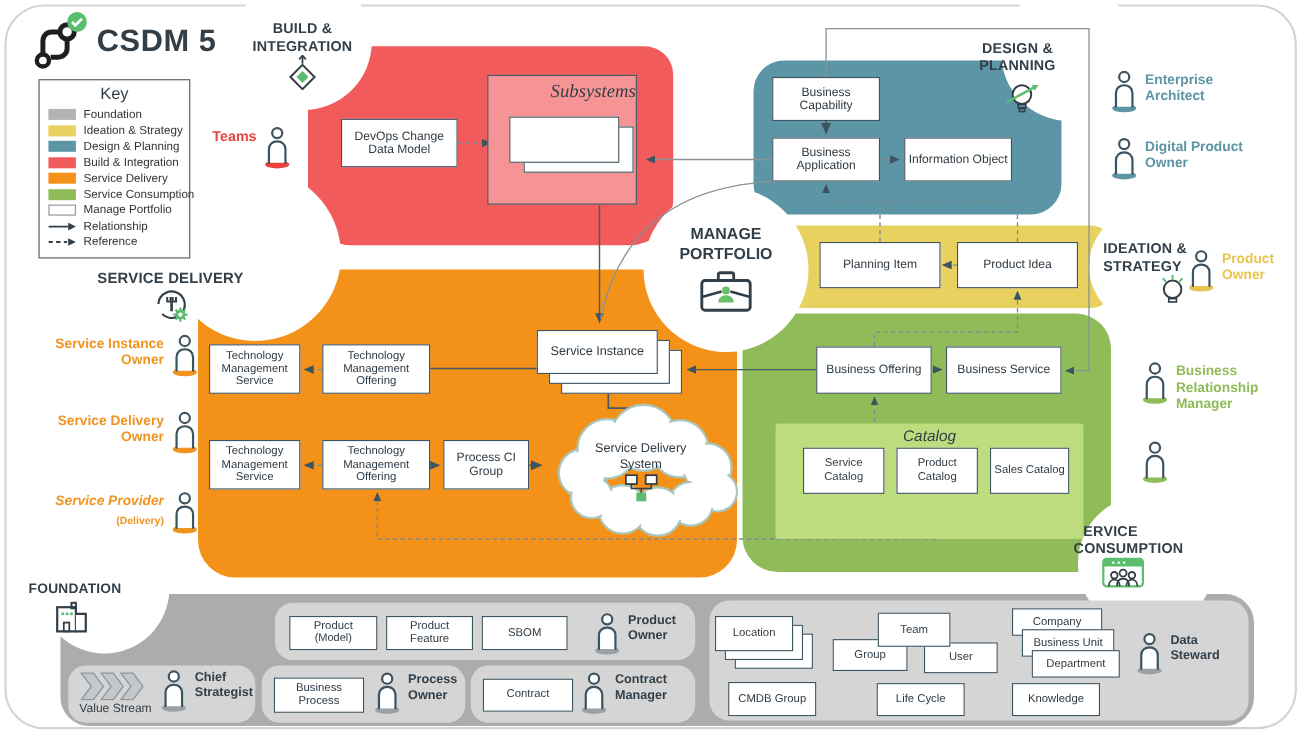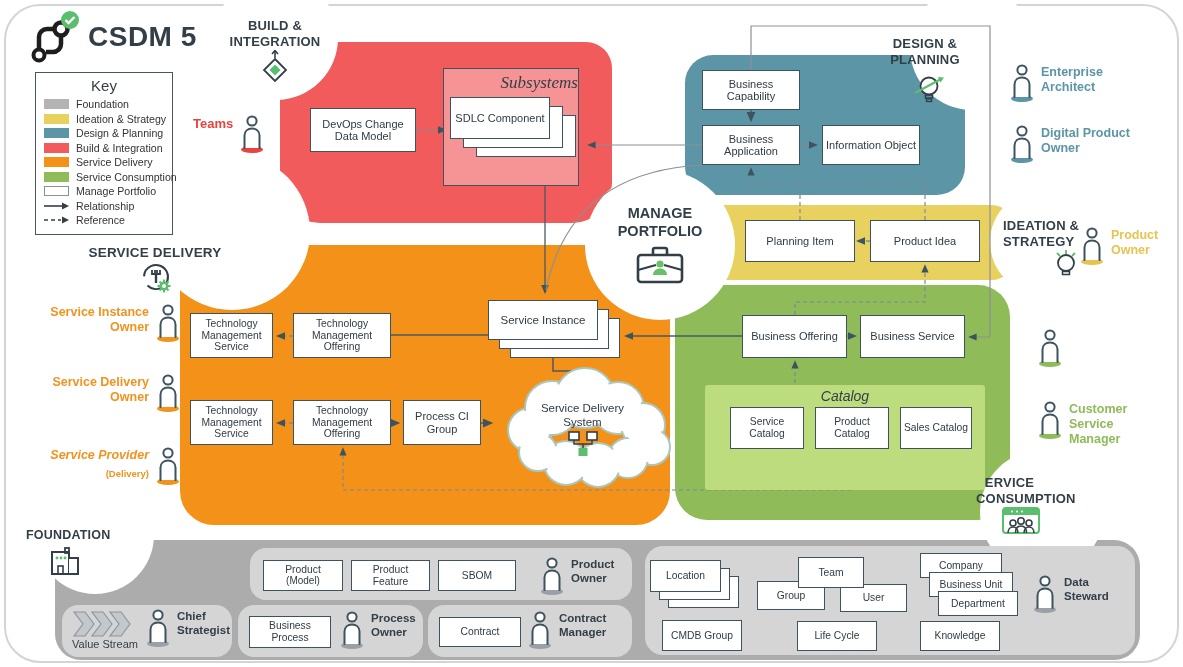--- a/index.html
+++ b/index.html
@@ -268,21 +268,20 @@
       <circle cx="17" cy="14" r="1.4" fill="#5BBD6E"></circle>
     <rect x="10" y="22" width="5" height="8" fill="none" stroke="#333F48" stroke-width="1.6"></rect>
   </svg>
 
   <div class="box" style="left:310px;top:108px;width:106px;height:44px;">DevOps Change Data Model</div>
   <div class="panel" style="left:443px;top:68px;width:136px;height:118px;background:#F69495;border:1.5px solid #3E5360;box-sizing:border-box;">
     <div class="italic-label" style="text-align:right;font-size:17px;margin-top:4px;font-family:Liberation Serif, serif;">Subsystems</div>
   </div>
   <div class="stack-ghost" style="left:476px;top:115px;width:100px;height:42px;z-index:4;"></div>
   <div class="stack-ghost" style="left:463px;top:106px;width:100px;height:42px;z-index:4;"></div>
-  <div class="box" style="left:450px;top:97px;width:100px;height:42px;">SDLC Component</div>
 
   <div class="box" style="left:702px;top:70px;width:98px;height:40px;">Business Capability</div>
   <div class="box" style="left:702px;top:125px;width:98px;height:40px;">Business Application</div>
   <div class="box" style="left:822px;top:125px;width:98px;height:40px;">Information Object</div>
 
   <div class="box" style="left:745px;top:220px;width:110px;height:42px;">Planning Item</div>
   <div class="box" style="left:870px;top:220px;width:110px;height:42px;">Product Idea</div>
 
   <div class="box small" style="left:190px;top:313px;width:83px;height:45px;">Technology Management Service</div>
   <div class="box small" style="left:293px;top:313px;width:98px;height:45px;">Technology Management Offering</div>
@@ -408,28 +407,28 @@
           <circle cx="12" cy="7" r="4.6" fill="#fff" stroke="#3E5360" stroke-width="2"></circle>
           <path d="M4.5,34 V21.5 c0-4.2 3.2-7 7.5-7 s7.5,2.8 7.5,7 V34" fill="#fff" stroke="#3E5360" stroke-width="2" stroke-linecap="round"></path>
         </svg></span>
   </div>
   <div class="persona" style="left:1038px;top:328px;width:140px;">
     <span class="pico person-ico"><svg width="24" height="40" viewBox="0 0 24 40">
           <ellipse cx="12" cy="35.5" rx="11" ry="3.6" fill="#8FBB59"></ellipse>
           <circle cx="12" cy="7" r="4.6" fill="#fff" stroke="#3E5360" stroke-width="2"></circle>
           <path d="M4.5,34 V21.5 c0-4.2 3.2-7 7.5-7 s7.5,2.8 7.5,7 V34" fill="#fff" stroke="#3E5360" stroke-width="2" stroke-linecap="round"></path>
         </svg></span>
+    <span class="plabel" style="color:#8FBB59;width:95px;">Business Relationship Manager</span>
   </div>
   <div class="persona" style="left:1038px;top:400px;width:140px;">
     <span class="pico person-ico"><svg width="24" height="40" viewBox="0 0 24 40">
           <ellipse cx="12" cy="35.5" rx="11" ry="3.6" fill="#8FBB59"></ellipse>
           <circle cx="12" cy="7" r="4.6" fill="#fff" stroke="#3E5360" stroke-width="2"></circle>
           <path d="M4.5,34 V21.5 c0-4.2 3.2-7 7.5-7 s7.5,2.8 7.5,7 V34" fill="#fff" stroke="#3E5360" stroke-width="2" stroke-linecap="round"></path>
         </svg></span>
-    <span class="plabel" style="color:#8FBB59;width:85px;">Customer Service Manager</span>
   </div>
   <div class="persona" style="left:146px;top:608px;">
     <span class="pico person-ico"><svg width="24" height="40" viewBox="0 0 24 40">
           <ellipse cx="12" cy="35.5" rx="11" ry="3.6" fill="#9aa0a6"></ellipse>
           <circle cx="12" cy="7" r="4.6" fill="#fff" stroke="#3E5360" stroke-width="2"></circle>
           <path d="M4.5,34 V21.5 c0-4.2 3.2-7 7.5-7 s7.5,2.8 7.5,7 V34" fill="#fff" stroke="#3E5360" stroke-width="2" stroke-linecap="round"></path>
         </svg></span>
     <span class="plabel" style="color:#333F48;width:62px;font-size:11.5px;">Chief Strategist</span>
   </div>
   <div class="persona" style="left:540px;top:556px;">

